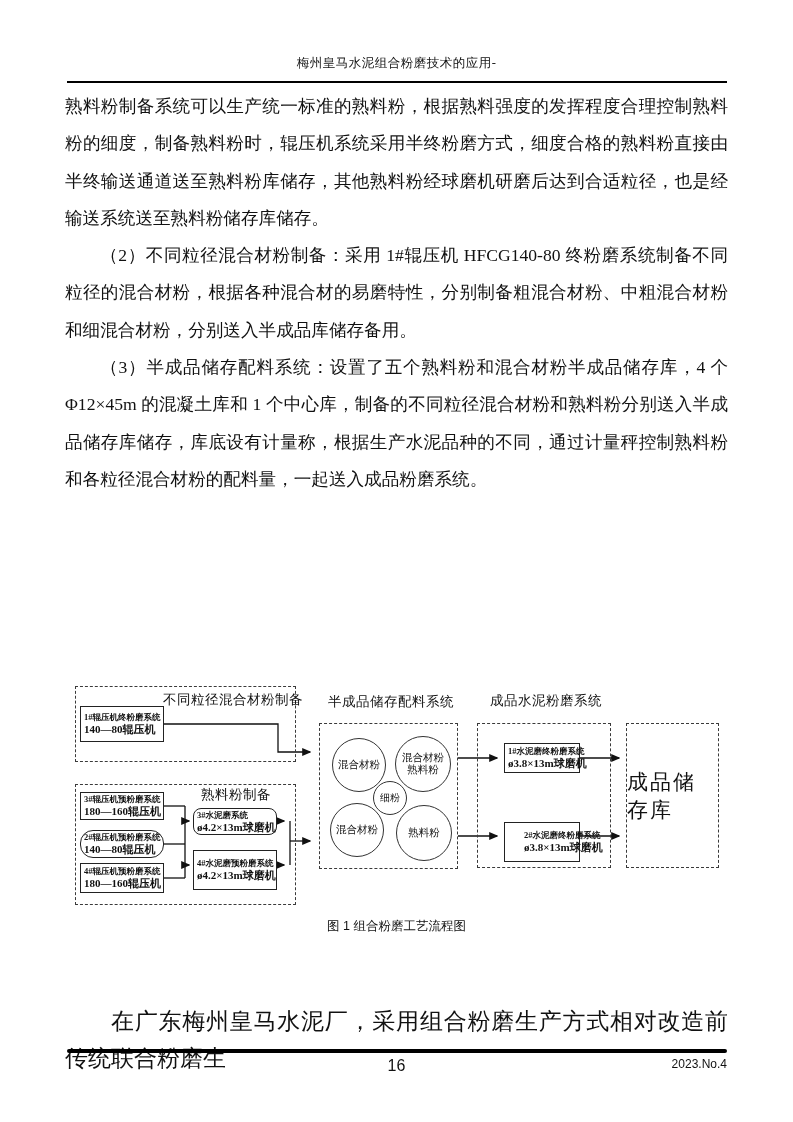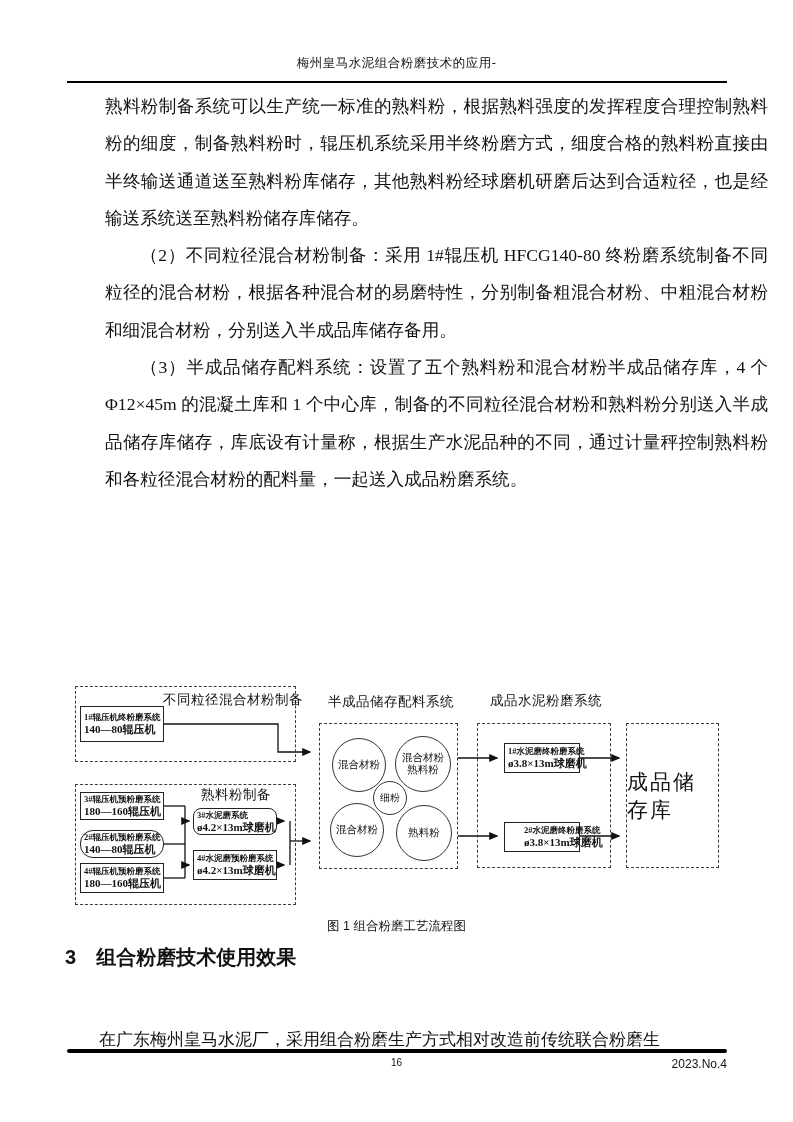--- a/index.html
+++ b/index.html
@@ -12,21 +12,21 @@
   
   .header {
     position:absolute; top:55px; left:65px; width:663px;
     text-align:center; font-size:12.5px; letter-spacing:0.5px;
   }
   .header-rule { position:absolute; top:81px; left:67px; width:660px; height:2px; background:#000; }
 
   
   .bodytext {
     position:absolute; top:88px; left:65px; width:663px;
-    font-size:17.6px; line-height:37.3px; text-align:justify;margin-left:40px;
+    font-size:17.6px; line-height:37.3px; text-align:justify;
   }
   .bodytext p { margin:0; }
   p.ind { text-indent:2em; }
 
   
   .figure { position:absolute; top:678px; left:0; width:793px; height:240px; }
   .figure svg.connectors { position:absolute; left:0; top:0; }
   .dashedbox { position:absolute; border:1.5px dashed #3a3a3a; box-sizing:border-box; background:transparent; }
   .sbox {
     position:absolute; border:1px solid #222; background:#fff; box-sizing:border-box;
@@ -50,27 +50,27 @@
     position:absolute; top:918px; left:65px; width:663px; text-align:center;
     font-size:12.5px; font-family:"Liberation Sans","DejaVu Sans",sans-serif;
   }
   .heading {
     position:absolute; top:944px; left:65px;
     font-size:20px; font-weight:bold;
     font-family:"Liberation Sans","DejaVu Sans",sans-serif;
   }
   .heading .num { margin-right:20px; }
   .after {
-    position:absolute; top:1004px; left:65px; width:663px;
-    font-size:17px; line-height:37px; text-indent:2em; text-align:justify;
+    position:absolute; top:980px; left:65px; width:663px;
+    font-size:23px; line-height:37px; text-indent:2em; text-align:justify;
   }
   .footer-rule { position:absolute; top:1049px; left:67px; width:660px; height:4px; background:#000; border-radius:2px; }
   .footer-pagenum {
     position:absolute; top:1057px; left:65px; width:663px; text-align:center;
-    font-size:10px; font-family:"Liberation Sans","DejaVu Sans",sans-serif;
+    font-size:16px; font-family:"Liberation Sans","DejaVu Sans",sans-serif;
   }
   .footer-issue {
     position:absolute; top:1057px; right:66px;
     font-size:12px; font-family:"Liberation Sans","DejaVu Sans",sans-serif;
   }
 </style>
 </head>
 <body>
 
 <div class="page">
@@ -129,21 +129,21 @@
       <span class="l2">140—80辊压机</span>
     </div>
     <div class="sbox" style="left:80px; top:185px; width:84px; height:30px;">
       <span class="l1">4#辊压机预粉磨系统</span>
       <span class="l2">180—160辊压机</span>
     </div>
     <div class="sbox" style="left:193px; top:130px; width:84px; height:27px;border-radius:8px;">
       <span class="l1">3#水泥磨系统</span>
       <span class="l2">ø4.2×13m球磨机</span>
     </div>
-    <div class="sbox" style="left:193px; top:172px; width:84px; height:30px;">
+    <div class="sbox" style="left:193px; top:172px; width:84px; height:40px;">
       <span class="l1">4#水泥磨预粉磨系统</span>
       <span class="l2">ø4.2×13m球磨机</span>
     </div>
 
     <div class="sectitle" style="left:328px; top:15px;">半成品储存配料系统</div>
     <div class="dashedbox" style="left:319px; top:45px; width:139px; height:146px;"></div>
     <div class="circle" style="left:332px; top:60px; width:52px; height:52px;">
       <span>混合材粉</span>
     </div>
     <div class="circle" style="left:395px; top:58px; width:54px; height:54px;">
@@ -159,36 +159,33 @@
     <div class="circle" style="left:396px; top:127px; width:54px; height:54px;">
       <span>熟料粉</span>
     </div>
 
     <div class="sectitle" style="left:490px; top:14px;">成品水泥粉磨系统</div>
     <div class="dashedbox" style="left:477px; top:45px; width:134px; height:145px;"></div>
     <div class="sbox" style="left:504px; top:65px; width:76px; height:30px;">
       <span class="l1">1#水泥磨终粉磨系统</span>
       <span class="l2">ø3.8×13m球磨机</span>
     </div>
-    <div class="sbox" style="left:504px; top:144px; width:76px; height:30px;padding-left:19px;">
+    <div class="sbox" style="left:504px; top:144px; width:76px; height:40px;padding-left:19px;">
       <span class="l1">2#水泥磨终粉磨系统</span>
       <span class="l2">ø3.8×13m球磨机</span>
     </div>
 
     <div class="dashedbox storagebox" style="left:626px; top:45px; width:93px; height:145px;">
       <span class="storage-label">成品储存库</span>
     </div>
 
   </div>
 
   <div class="caption">图 1 组合粉磨工艺流程图</div>
 
-  <div class="heading">
-    <span class="num">3</span><span>组合粉磨技术使用效果</span>
-  </div>
 
   <p class="after">在广东梅州皇马水泥厂，采用组合粉磨生产方式相对改造前传统联合粉磨生</p>
 
   <div class="footer-rule"></div>
   <div class="footer-pagenum">16</div>
   <div class="footer-issue">2023.No.4</div>
 
 </div>
 
 </body></html>

